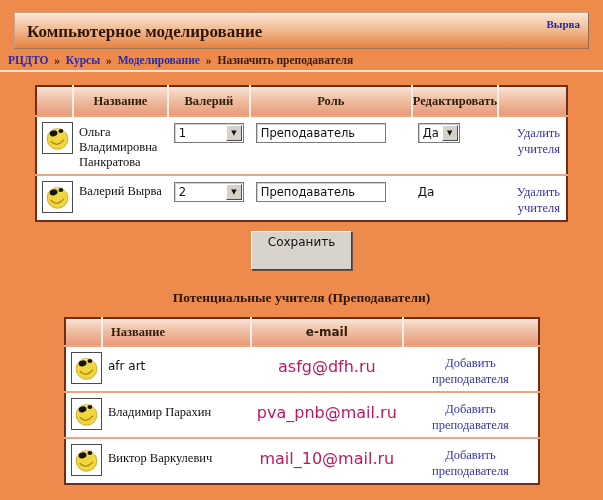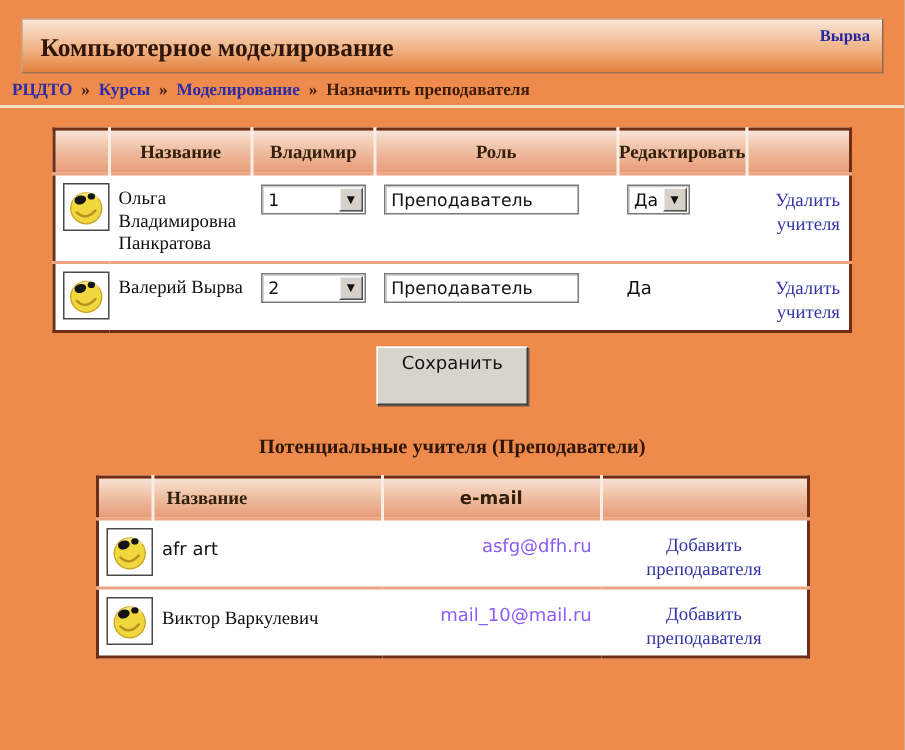--- a/index.html
+++ b/index.html
@@ -84,23 +84,23 @@
     width: 31px; height: 32px;
     background: #fff;
     border: 1px solid #4a4a4a;
     padding: 1px;
   }
   .cell-name { line-height: 15px; padding-top: 8px; }
   .cell-action { text-align: right; line-height: 16px; padding-right: 6px; padding-top: 8px; }
   .cell-action a, .cell-action-c a { color: #3535A8; text-decoration: none; cursor: pointer; }
   .cell-action-c { text-align: center; line-height: 16px; padding-top: 8px; }
   .cell-email {
-    text-align: right;
+    text-align: center;
     font-family: "DejaVu Sans", sans-serif;
-    font-size: 12px; color: #8b5cf6; padding-top: 10px;
+    font-size: 16px; color: #be185d; padding-top: 10px;
   }
   .t2 td { height: 46px; }
   .t2 .cell-name { padding-top: 12px; }
   
   .selectbox {
     display: inline-flex; align-items: center;
     height: 20px; background: #fff;
     border: 1px solid #7a7a7a;
     box-shadow: inset 1px 1px 0 rgba(0,0,0,0.18);
     font-family: "DejaVu Sans", sans-serif; font-size: 11.5px;
@@ -161,21 +161,21 @@
         <col style="width:98px">
         <col style="width:76px">
       <col style="width:176px">
         <col style="width:77px">
         <col style="width:78px">
     </colgroup>
     <thead>
       <tr>
         <th></th>
         <th>Название</th>
-        <th>Владимир</th>
+        <th>Валерий</th>
         <th>Роль</th>
         <th>Редактировать</th>
         <th></th>
       </tr>
     </thead>
     <tbody>
       <tr style="height:58px">
         <td class="cell-icon"><span class="avatar">
   <svg viewBox="0 0 30 30" width="27" height="28">
     <circle cx="15" cy="16" r="11.5" fill="#F0D73E" stroke="#C9A42A" stroke-width="1"></circle>
@@ -274,20 +274,36 @@
       <tr>
         <td class="cell-icon"><span class="avatar">
   <svg viewBox="0 0 30 30" width="27" height="28">
     <circle cx="15" cy="16" r="11.5" fill="#F0D73E" stroke="#C9A42A" stroke-width="1"></circle>
     <path d="M6 11 A11.5 11.5 0 0 1 24 9" fill="none" stroke="#F8EC9A" stroke-width="2" opacity="0.7"></path>
     <ellipse cx="10.6" cy="9.8" rx="4.4" ry="3.3" fill="#141414" transform="rotate(-16 10.6 9.8)"></ellipse>
     <ellipse cx="18.8" cy="7.2" rx="2.7" ry="2.3" fill="#141414"></ellipse>
     <path d="M8 19 Q 14.5 25.5 21.8 17.5" fill="none" stroke="#B8901E" stroke-width="1.7" stroke-linecap="round"></path>
   </svg>
 </span></td>
+        <td class="cell-name">Владимир Парахин</td>
+        <td class="cell-email">pva_pnb@mail.ru</td>
+        <td class="cell-action-c">
+          <a>Добавить преподавателя</a>
+        </td>
+      </tr>
+      <tr>
+        <td class="cell-icon"><span class="avatar">
+  <svg viewBox="0 0 30 30" width="27" height="28">
+    <circle cx="15" cy="16" r="11.5" fill="#F0D73E" stroke="#C9A42A" stroke-width="1"></circle>
+    <path d="M6 11 A11.5 11.5 0 0 1 24 9" fill="none" stroke="#F8EC9A" stroke-width="2" opacity="0.7"></path>
+    <ellipse cx="10.6" cy="9.8" rx="4.4" ry="3.3" fill="#141414" transform="rotate(-16 10.6 9.8)"></ellipse>
+    <ellipse cx="18.8" cy="7.2" rx="2.7" ry="2.3" fill="#141414"></ellipse>
+    <path d="M8 19 Q 14.5 25.5 21.8 17.5" fill="none" stroke="#B8901E" stroke-width="1.7" stroke-linecap="round"></path>
+  </svg>
+</span></td>
         <td class="cell-name">Виктор Варкулевич</td>
         <td class="cell-email">mail_10@mail.ru</td>
         <td class="cell-action-c">
           <a>Добавить преподавателя</a>
         </td>
       </tr>
 
     </tbody>
   </table>
 

